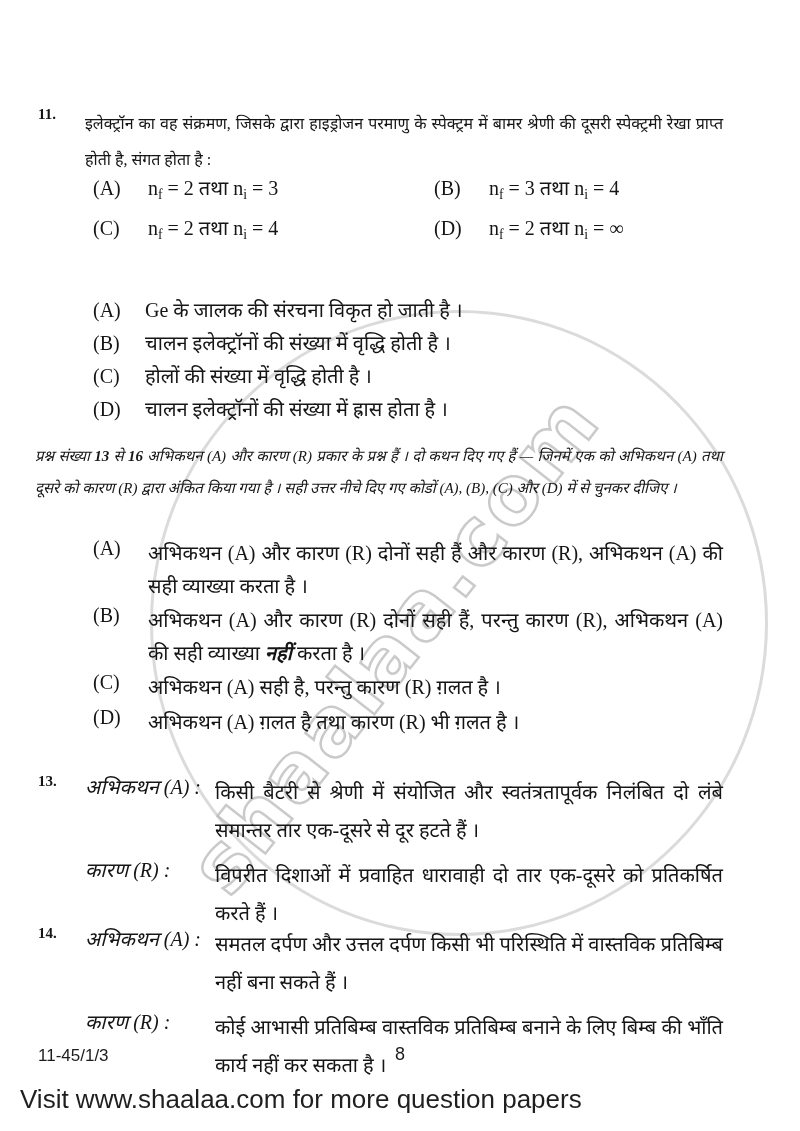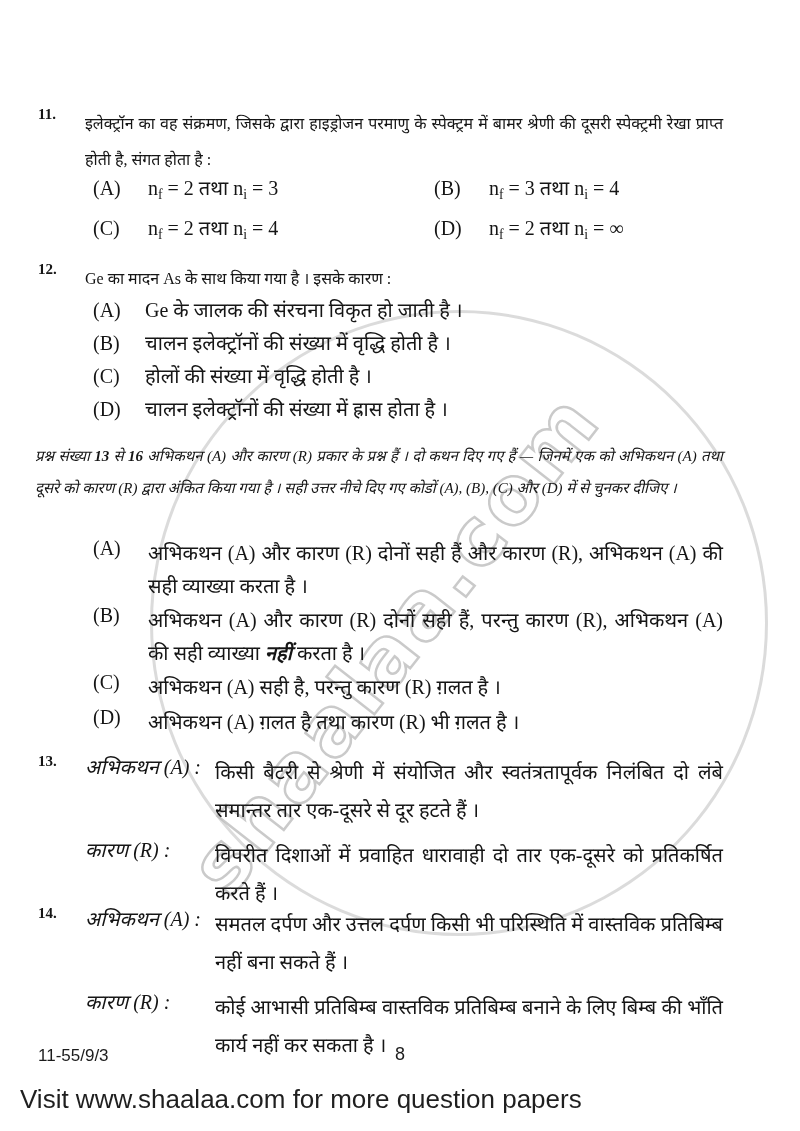--- a/index.html
+++ b/index.html
@@ -56,21 +56,21 @@
     font-style:italic;font-size:15px;line-height:31.5px;text-align:justify;
   }
 
   
   .codes{font-size:20px;}
   .code{display:flex;margin-bottom:2px;}
   .code .olabel{width:55px;flex:none;}
   .code .ctext{flex:1;line-height:32.5px;text-align:justify;}
 
   
-  .arq{font-size:20px;}
+  .arq{font-size:20px;margin-top:20px;}
   .arrow{display:flex;}
   .arrow .qnum{width:47px;}
   .alabel{width:130px;flex:none;font-style:italic;}
   .abody{flex:1;line-height:38px;text-align:justify;}
   .reason{margin-top:7px;}
 
   
   .paper-code{
     font-family:"Liberation Sans","DejaVu Sans",sans-serif;
     font-size:17px;color:#1c1c1c;
@@ -111,24 +111,20 @@
     <div class="opt">
       <span class="olabel">(C)</span>
       <span class="otext"><span>n</span><span class="tk-sub">f</span><span> = 2 तथा n</span><span class="tk-sub">i</span><span> = 4</span></span>
     </div>
     <div class="opt">
       <span class="olabel">(D)</span>
       <span class="otext"><span>n</span><span class="tk-sub">f</span><span> = 2 तथा n</span><span class="tk-sub">i</span><span> = ∞</span></span>
     </div>
   </div>
 
-  <div class="abs qrow" style="left:38px;top:261px;width:685px;">
-    <div class="qnum">12.</div>
-    <div class="qtext" style="text-align:left;">Ge का मादन As के साथ किया गया है । इसके कारण :</div>
-  </div>
 
   <div class="abs optlist12" style="left:93px;top:296px;width:630px;">
     <div class="opt">
       <span class="olabel">(A)</span>
       <span>Ge के जालक की संरचना विकृत हो जाती है ।</span>
     </div>
     <div class="opt">
       <span class="olabel">(B)</span>
       <span>चालन इलेक्ट्रॉनों की संख्या में वृद्धि होती है ।</span>
     </div>
@@ -182,17 +178,17 @@
       <div class="alabel">अभिकथन (A) :</div>
       <div class="abody">समतल दर्पण और उत्तल दर्पण किसी भी परिस्थिति में वास्तविक प्रतिबिम्ब नहीं बना सकते हैं ।</div>
     </div>
     <div class="arrow reason">
       <div class="qnum"></div>
       <div class="alabel">कारण (R) :</div>
       <div class="abody">कोई आभासी प्रतिबिम्ब वास्तविक प्रतिबिम्ब बनाने के लिए बिम्ब की भाँति कार्य नहीं कर सकता है ।</div>
     </div>
   </div>
 
-  <div class="abs paper-code" style="left:38px;top:1046px;">11-55/9/3</div>
+  <div class="abs paper-code" style="left:38px;top:1046px;">11-45/1/3</div>
   <div class="page-number">8</div>
   <div class="banner">Visit www.shaalaa.com for more question papers</div>
 
 </div>
 
 </body></html>

